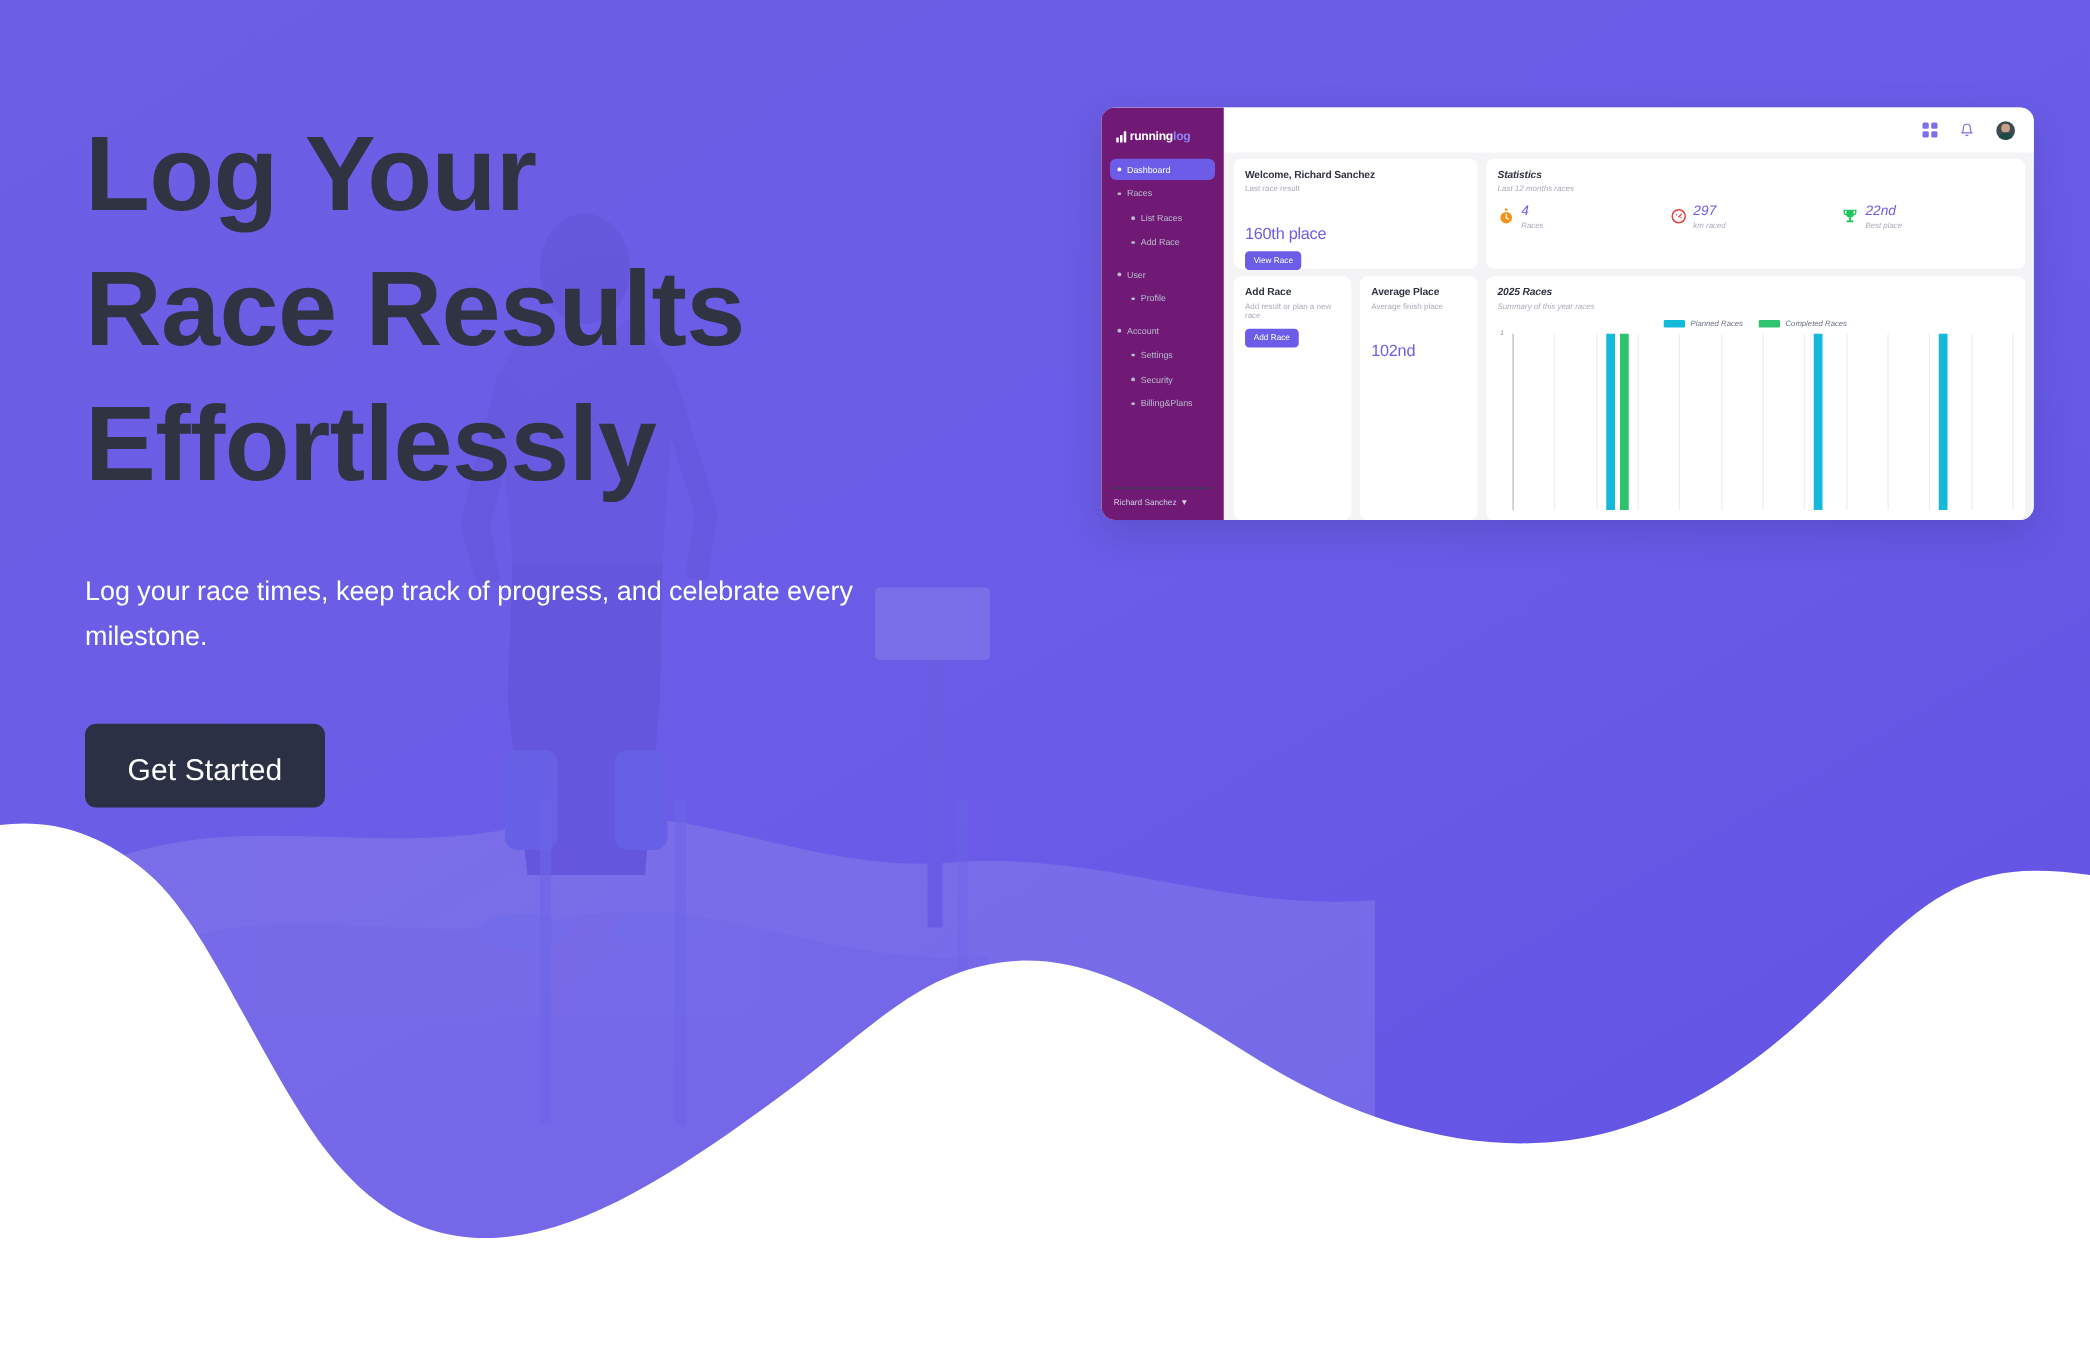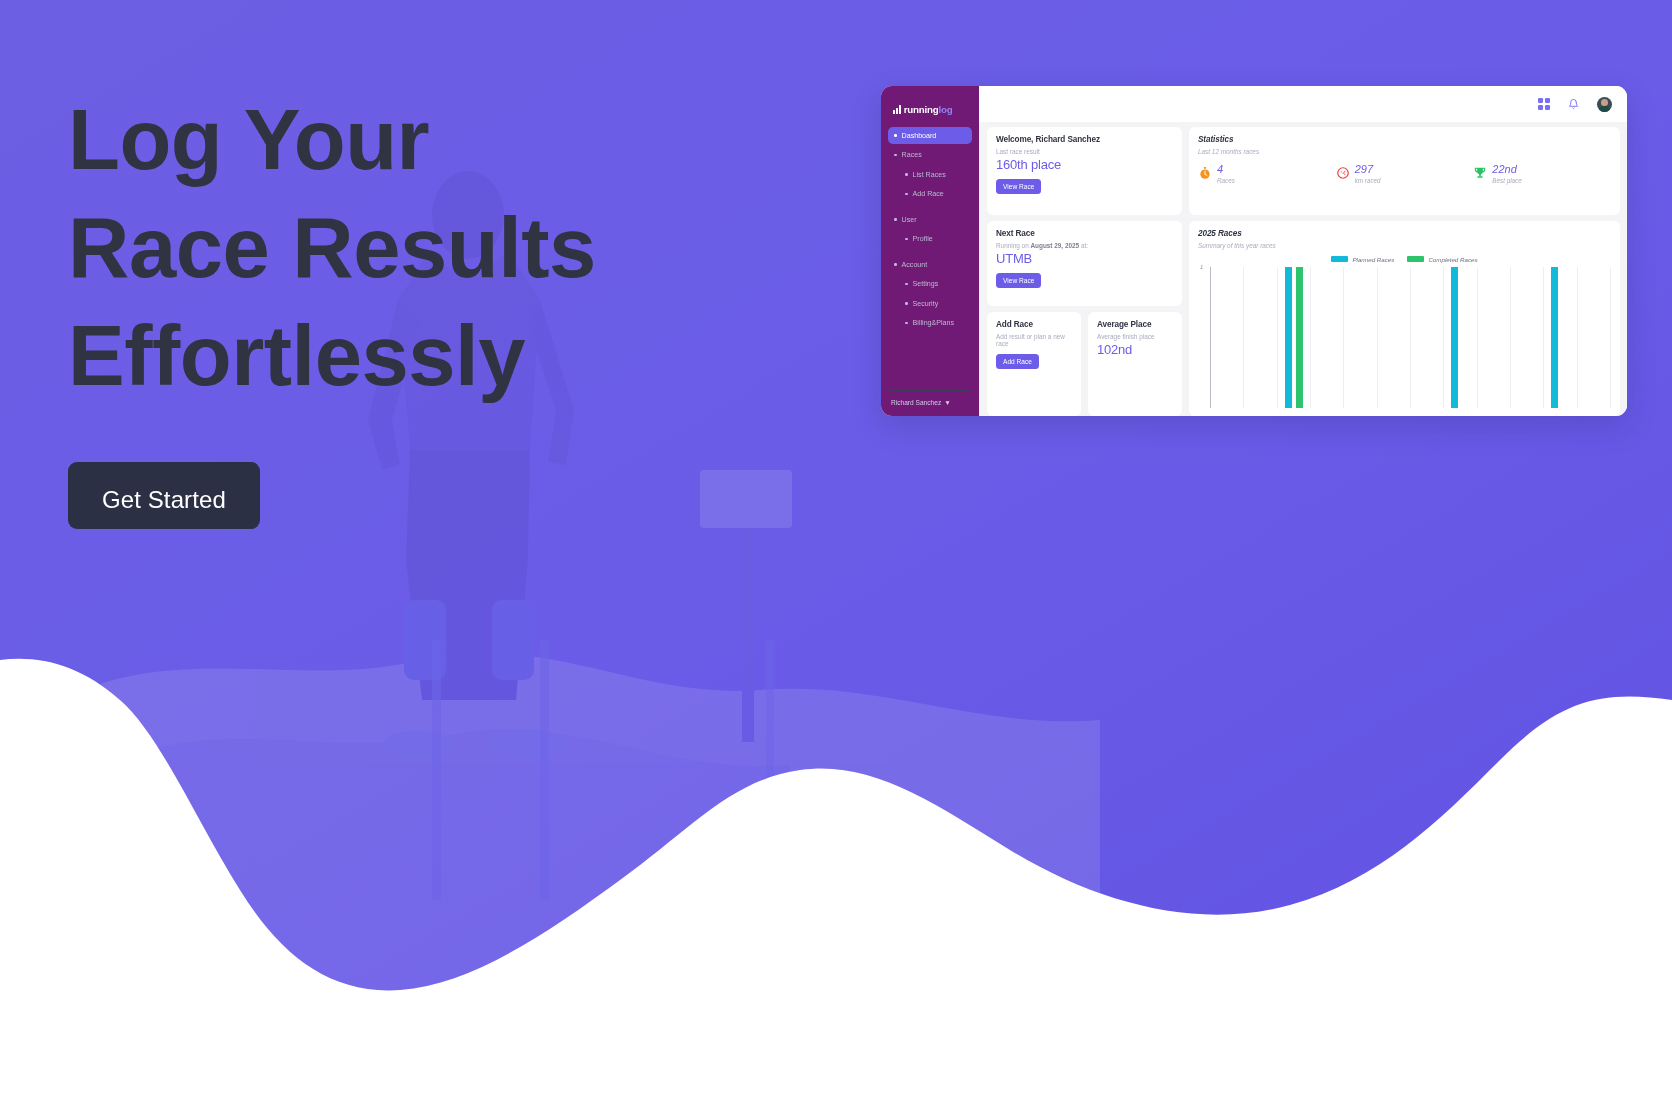--- a/index.html
+++ b/index.html
@@ -69,21 +69,21 @@
      border-radius:5px 5px 0 0; background:#1d4b45; }
 
   .cards { flex:1; padding:5px 7px 0 8px; display:flex; gap:7px; }
   .col-l { width:195px; display:flex; flex-direction:column; gap:6px; }
   .col-r { flex:1; display:flex; flex-direction:column; gap:6px;font-style:italic; }
 
   .card { background:#ffffff; border-radius:6px; padding:8px 9px; }
   .c-title { font-size:8.2px; font-weight:700; color:#2f3342; letter-spacing:-.1px; }
   .c-sub { font-size:6.4px; color:#a9acbb; margin-top:3.5px; }
   .c-sub b { color:#7c8092; font-weight:700; }
-  .c-big { font-size:13px; color:#6c5ce7; font-weight:400; margin-top:2px; letter-spacing:-.2px; }
+  .c-big { font-size:13px; color:#6c5ce7; font-weight:400; margin-top:24px; letter-spacing:-.2px; }
   .btn-sm { display:inline-block; margin-top:7px; background:#6c5ce7; color:#fff;
      font-size:6.6px; padding:4px 7px; border-radius:3.5px; border:none; cursor:pointer; }
 
   .welcome { height:88px; }
   .next { height:85px; }
   .two { display:flex; gap:7px; flex:1; }
   .two .card { flex:1; }
 
   .stats { height:88px; }
   .stat-row { display:flex; margin-top:9px; }
@@ -169,20 +169,21 @@
       </g>
     </svg>
   </div>
 
   <div class="hero-copy">
     <h1 class="hero-title">
       <span class="ln">Log Your</span>
       <span class="ln">Race Results</span>
       <span class="ln">Effortlessly</span>
     </h1>
+    <p class="hero-sub">Log your race times, keep track of progress, and celebrate every milestone.</p>
     <button class="cta">Get Started</button>
   </div>
 
   <div class="dash">
 
     <div class="dash-side">
       <div class="logo">
         <span class="bars">
             <i></i>
             <i></i>
@@ -269,26 +270,20 @@
       <div class="cards">
 
         <div class="col-l">
           <div class="card welcome">
             <div class="c-title">Welcome, Richard Sanchez</div>
             <div class="c-sub">Last race result</div>
             <div class="c-big">160th place</div>
             <button class="btn-sm">View Race</button>
           </div>
 
-          <div class="card next">
-            <div class="c-title">Next Race</div>
-            <div class="c-sub"><span>Running on </span><b>August 29, 2025</b><span> at:</span></div>
-            <div class="c-big">UTMB</div>
-            <button class="btn-sm">View Race</button>
-          </div>
 
           <div class="two">
             <div class="card">
               <div class="c-title">Add Race</div>
               <div class="c-sub">Add result or plan a new race</div>
               <button class="btn-sm">Add Race</button>
             </div>
             <div class="card">
               <div class="c-title">Average Place</div>
               <div class="c-sub">Average finish place</div>

